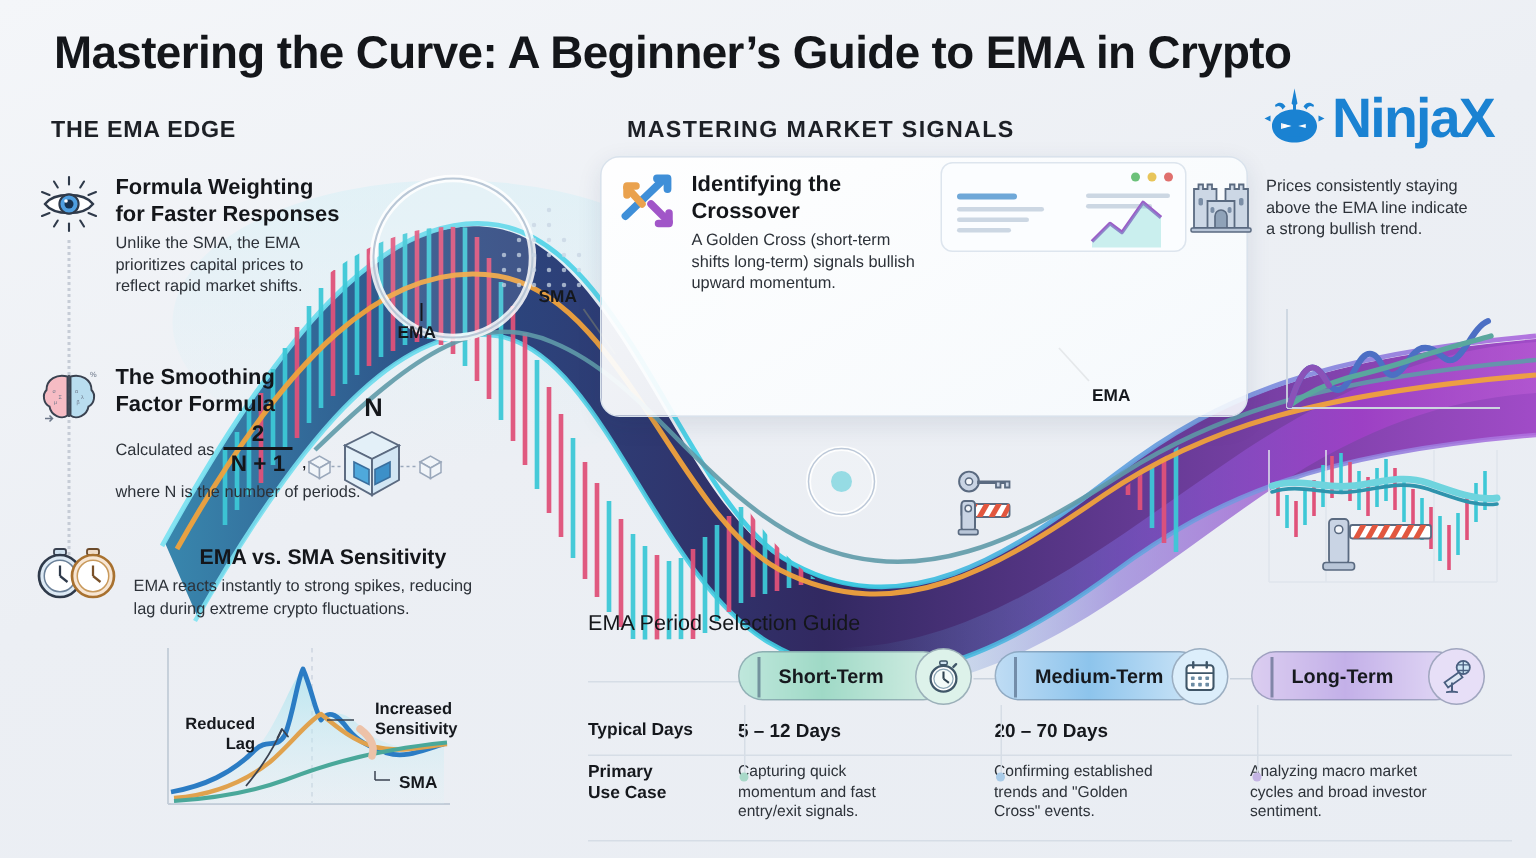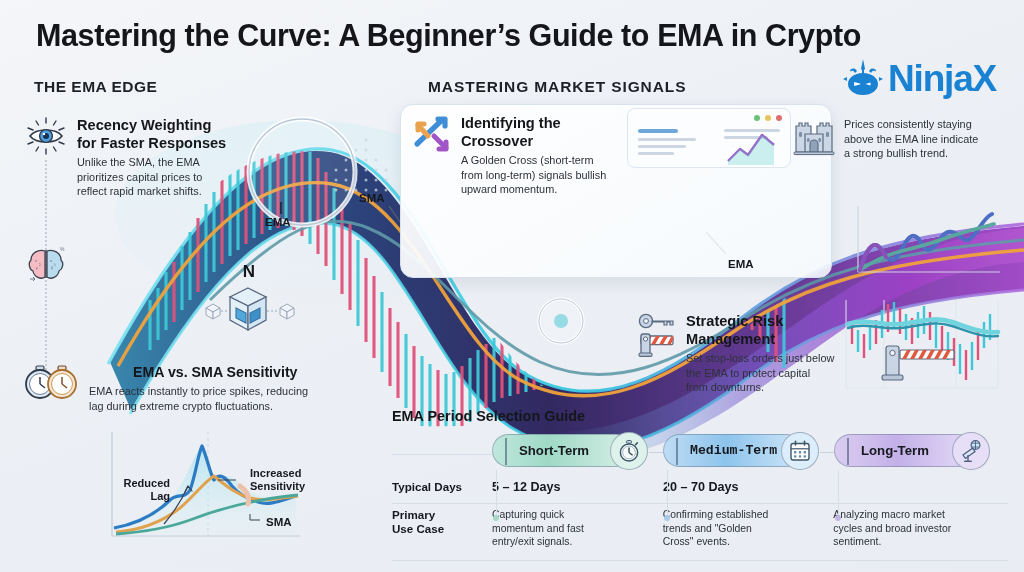--- a/index.html
+++ b/index.html
@@ -21,21 +21,21 @@
   .page-title {
     position: absolute; left: 36px; top: 18px; width: 960px;
     font-size: 30.5px; font-weight: bold; letter-spacing: -0.4px;
     color: #14161a; white-space: nowrap;
   }
   .sec-head {
     position: absolute; font-size: 15.5px; font-weight: bold;
     letter-spacing: 0.5px; color: #1d2026; white-space: nowrap;
   }
   .sec-head.left { left: 34px; top: 78px; }
-  .sec-head.center { left: 418px; top: 78px; letter-spacing: 0.9px; margin-left: 10px; }
+  .sec-head.center { left: 418px; top: 78px; letter-spacing: 0.9px; }
 
   
   .brand {
     position: absolute; right: 28px; top: 57px;
     display: flex; align-items: center; gap: 3px;
   }
   .brand-mark { width: 44px; height: 44px; display: block; }
   .brand-name {
     font-size: 37px; font-weight: bold; color: #1a82d2;
     letter-spacing: -1.2px; line-height: 44px;
@@ -110,21 +110,21 @@
   .wave-label {
     position: absolute; font-size: 11.5px; font-weight: bold; color: #15181d;
   }
   #lbl-ema-left  { left: 265px; top: 216px; }
   #lbl-sma-mid   { left: 359px; top: 192px; }
   #lbl-ema-right { left: 728px; top: 258px; }
 
   
   #guide { position: absolute; left: 392px; top: 408px; width: 616px; height: 156px; }
   #guide .g-title {
-    font-size: 14.4px; font-weight: bold; color: #14161a; margin-bottom: 10px;
+    font-size: 14.4px; font-weight: normal; color: #14161a; margin-bottom: 10px;
   }
   .g-row { position: absolute; left: 0; width: 616px; }
   .g-label {
     position: absolute; left: 0; width: 96px;
     font-size: 11.6px; font-weight: bold; color: #15181d; line-height: 1.2;
     white-space: pre-line;
   }
   .g-cols { position: absolute; left: 100px; width: 512px; display: flex; gap: 0; }
   .g-col { width: 171px; }
 
@@ -135,21 +135,21 @@
     position: relative; width: 140px; height: 33px; border-radius: 17px;
     display: flex; align-items: center; padding-left: 26px;
     font-size: 13.2px; font-weight: bold; color: #16191e;
     border: 1.3px solid rgba(90,110,135,.45);
   }
   .pill::before {
     content: ""; position: absolute; left: 12px; top: 3px;
     width: 2px; height: 27px; background: rgba(60,80,110,.55);
   }
   .pill.short  { background: linear-gradient(90deg,#bfe7dc,#9fd9c6 40%,#d7efe6); }
-  .pill.medium { background: linear-gradient(90deg,#bfdcf4,#8dc4ec 45%,#cfe6f8); font-family: Liberation Mono, monospace; }
+  .pill.medium { background: linear-gradient(90deg,#bfdcf4,#8dc4ec 45%,#cfe6f8); }
   .pill.long   { background: linear-gradient(90deg,#dbcdf0,#c3b0e8 45%,#e4dbf6); }
   .pill-badge {
     position: absolute; left: 118px; top: -2px;
     width: 38px; height: 38px; border-radius: 50%;
     background: #ffffff; border: 1.6px solid rgba(90,110,135,.5);
     display: flex; align-items: center; justify-content: center;
   }
   .pill-badge.short  { background: #ddf2ea; }
   .pill-badge.medium { background: #dceefb; }
   .pill-badge.long   { background: #e7dff7; }
@@ -397,21 +397,21 @@
             <line x1="4" y1="28" x2="9" y2="26"></line>
           <line x1="40" y1="28" x2="35" y2="26"></line>
         </g>
         <path d="M6 20 C12 12 32 12 38 20 C32 28 12 28 6 20 Z" fill="#ffffff" stroke="#2f3a4a" stroke-width="1.6"></path>
         <circle cx="22" cy="20" r="6.4" fill="#4f9fe0" stroke="#2f3a4a" stroke-width="1.4"></circle>
         <circle cx="22" cy="20" r="3" fill="#18324f"></circle>
         <circle cx="20" cy="18" r="1.2" fill="#ffffff"></circle>
       </svg>
     </span>
     <div class="txt">
-      <h3>Recency Weighting
+      <h3>Formula Weighting
 for Faster Responses</h3>
       <p>Unlike the SMA, the EMA
 prioritizes capital prices to
 reflect rapid market shifts.</p>
     </div>
   </div>
 
   <div class="feat" id="feat-smoothing">
     <span class="ico">
       <svg width="44" height="44" viewBox="0 0 44 44">
@@ -423,20 +423,34 @@
             <text x="15" y="23">Σ</text>
             <text x="12" y="26">μ</text>
           <text x="26" y="19">α</text>
             <text x="30" y="23">λ</text>
             <text x="27" y="26">β</text>
         </g>
         <text x="36" y="8" fill="#6b7688" font-size="5" font-family="Liberation Sans, sans-serif">%</text>
         <path d="M6 36 L11 36 M9 34 L11 36 L9 38" stroke="#6b7688" stroke-width="1" fill="none"></path>
       </svg>
     </span>
+    <div class="txt">
+      <h3>The Smoothing
+Factor Formula</h3>
+      <div class="formula">
+        <span class="lead">Calculated as</span>
+        <span class="frac">
+          <span class="num">2</span>
+          <span class="bar"></span>
+          <span class="den">N + 1</span>
+        </span>
+        <span class="frac-tail">,</span>
+      </div>
+      <div class="formula-note">where N is the number of periods.</div>
+    </div>
   </div>
 
   <div style="position:absolute;left:224px;top:262px;">
     <div style="font-size:17px;font-weight:bold;color:#14161a;text-align:center;width:50px;">N</div>
     <svg width="104" height="58" viewBox="0 0 104 58" style="margin-left:-26px">
       <g stroke="#5b6a80" stroke-width="1.3" fill="#e3f0f8">
         <path d="M50 6 L68 15 L50 24 L32 15 Z"></path>
         <path d="M32 15 L32 38 L50 48 L50 24 Z"></path>
         <path d="M68 15 L68 38 L50 48 L50 24 Z" fill="#d2e6f4"></path>
       </g>
@@ -471,21 +485,21 @@
           <rect x="34" y="3" width="8" height="4" rx="1.4" fill="#f0dcc8" stroke="#6b4a2a" stroke-width="1.2"></rect>
           <circle cx="38" cy="21" r="14" fill="#f7e6d4" stroke="#a8712f" stroke-width="1.8"></circle>
           <circle cx="38" cy="21" r="10.5" fill="#ffffff" stroke="#c99a5c" stroke-width="1"></circle>
           <line x1="38" y1="21" x2="38" y2="14" stroke="#7a5128" stroke-width="1.5"></line>
           <line x1="38" y1="21" x2="43" y2="25" stroke="#7a5128" stroke-width="1.5"></line>
         </g>
       </svg>
     </span>
     <div class="txt">
       <h3>EMA vs. SMA Sensitivity</h3>
-      <p>EMA reacts instantly to price spikes, reducing
+      <p>EMA reacts instantly to strong spikes, reducing
 lag during extreme crypto fluctuations.</p>
     </div>
   </div>
 
   <svg class="mini" id="mini-sens" viewBox="0 0 222 128">
     <line x1="22" y1="8" x2="22" y2="112" stroke="#c3ccd8" stroke-width="1.2"></line>
     <line x1="22" y1="112" x2="210" y2="112" stroke="#c3ccd8" stroke-width="1.2"></line>
     <line x1="118" y1="8" x2="118" y2="112" stroke="#cdd5df" stroke-width="1" stroke-dasharray="3 3"></line>
     <path d="M24,104 C46,100 64,92 80,76 C94,62 104,30 112,22 C118,36 120,50 124,56
              C134,48 142,52 152,62 C168,76 186,76 206,72 L206,112 L24,112 Z" fill="url(#gSensFill)"></path>
@@ -544,21 +558,21 @@
         <path d="M6 11 L16 22" stroke="#eaa24e" stroke-width="5" stroke-linecap="round" fill="none"></path>
         <path d="M6 16 L6 10 L12 10" stroke="#eaa24e" stroke-width="5" stroke-linecap="round" stroke-linejoin="round" fill="none"></path>
         <path d="M22 22 L34 34" stroke="#a156c8" stroke-width="5" stroke-linecap="round" fill="none"></path>
         <path d="M34 28 L34 35 L27 35" stroke="#a156c8" stroke-width="5" stroke-linecap="round" stroke-linejoin="round" fill="none"></path>
       </svg>
     </span>
     <div class="txt">
       <h3>Identifying the
 Crossover</h3>
       <p>A Golden Cross (short-term
-from long-term) signals bullish
+shifts long-term) signals bullish
 upward momentum.</p>
     </div>
   </div>
 
   <div class="feat" id="feat-risk">
     <span class="ico">
       <svg width="40" height="46" viewBox="0 0 40 46">
         <g>
           <circle cx="9" cy="9" r="6.6" fill="#c9d4e4" stroke="#5a6a80" stroke-width="1.3"></circle>
           <circle cx="9" cy="9" r="2.4" fill="#f3f6fa" stroke="#5a6a80" stroke-width="1"></circle>
@@ -571,27 +585,20 @@
             <path d="M14 32.6 L19 24 L23 24 L18 32.6 Z"></path>
             <path d="M22 32.6 L27 24 L31 24 L26 32.6 Z"></path>
             <path d="M30 32.6 L34.6 24 L36 24 L36 28 L33.6 32.6 Z"></path>
           </g>
           <rect x="4" y="22" width="9" height="20" rx="2.2" fill="#c9d4e4" stroke="#5a6a80" stroke-width="1.3"></rect>
           <circle cx="8.5" cy="27" r="2.1" fill="#f3f6fa" stroke="#5a6a80" stroke-width="1"></circle>
           <rect x="2" y="41" width="13" height="3.4" rx="1.3" fill="#b9c6d8" stroke="#5a6a80" stroke-width="1.1"></rect>
         </g>
       </svg>
     </span>
-    <div class="txt">
-      <h3>Strategic Risk
-Management</h3>
-      <p>Set stop-loss orders just below
-the EMA to protect capital
-from downturns.</p>
-    </div>
   </div>
 
   <div class="feat" id="feat-support">
     <span class="ico">
       <svg width="42" height="40" viewBox="0 0 42 40">
         <g fill="#ccd7e5" stroke="#5a6a80" stroke-width="1.2">
           <path d="M3 10 h3 v-3 h3 v3 h3 v-3 h3 v3 h3 v26 H3 Z"></path>
           <path d="M24 10 h3 v-3 h3 v3 h3 v-3 h3 v3 h3 v26 H24 Z"></path>
           <path d="M12 18 h18 v18 H12 Z"></path>
         </g>

